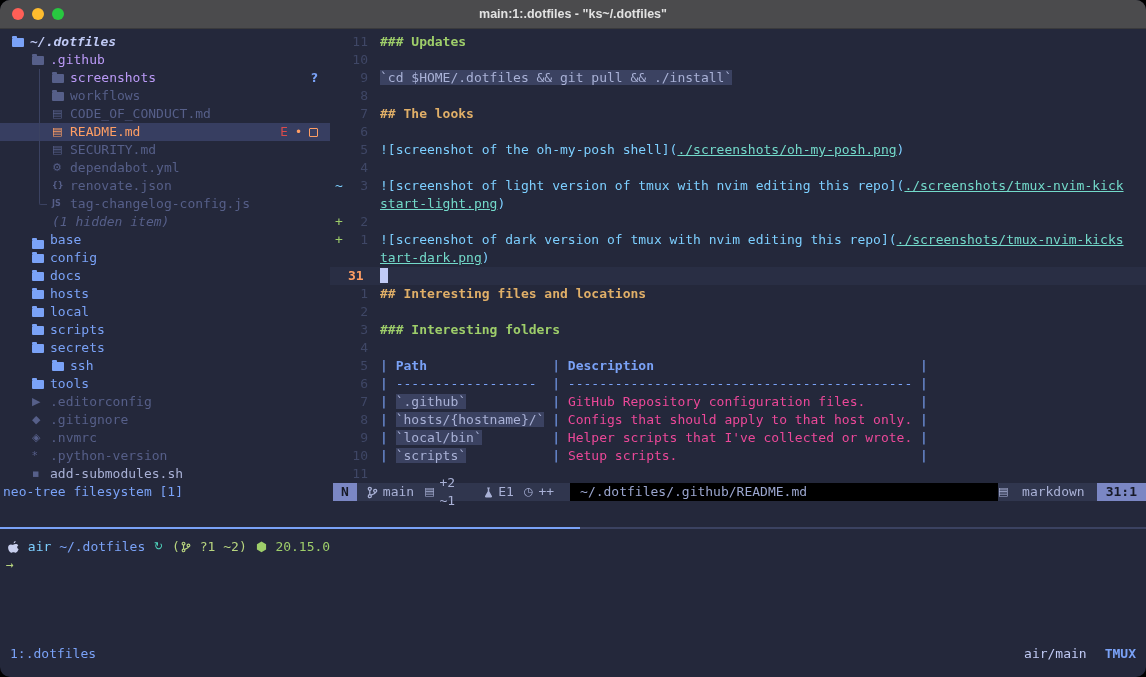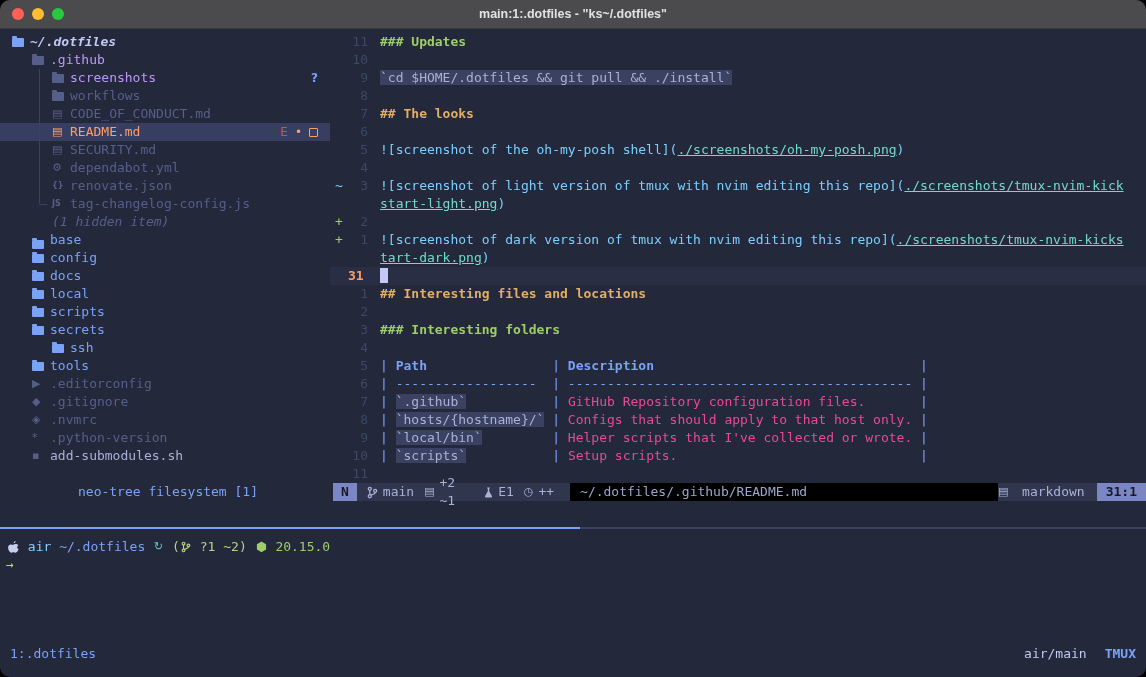--- a/index.html
+++ b/index.html
@@ -50,21 +50,21 @@
   .code{background:#3b4261;color:#a9b1d6;}
   .alt{color:#7dcfff;}
   .lnk{color:#73daca;text-decoration:underline;}
   .pb{color:#7aa2f7;}
   .th{color:#7aa2f7;font-weight:bold;}
   .txt{color:#ec4899;}
   .pl{color:#c0caf5;}
   .cursor-block{display:inline-block;width:8px;height:15px;background:#c0caf5;vertical-align:-3px;}
   
   .statusrow{position:absolute;top:455px;left:0;right:0;height:18px;display:flex;}
-  .tree-status{width:330px;flex:0 0 auto;color:#7aa2f7;padding-left:3px;line-height:18px;text-align:center;}
+  .tree-status{width:330px;flex:0 0 auto;color:#7aa2f7;padding-left:3px;line-height:18px;}
   .lualine{flex:1;background:#30364e;display:flex;align-items:center;color:#a9b1d6;line-height:18px;}
   .ll-mode{background:#7b87c4;color:#171a28;font-weight:bold;padding:0 8px;margin-right:10px;}
   .ll-seg{display:inline-flex;align-items:center;gap:5px;margin-right:10px;}
   .ll-seg .ico{width:auto;}
   .ll-path{background:#000000;color:#9aa5ce;width:408px;padding:0 10px;margin-left:6px;overflow:hidden;white-space:pre;flex:0 0 auto;}
   .sp{flex:1;}
   .ll-ft{display:inline-flex;align-items:center;gap:6px;margin-right:12px;}
   .ll-pos{background:#7b87c4;color:#171a28;font-weight:bold;padding:0 9px;}
   
   .pdiv{position:absolute;top:499px;left:0;right:0;height:2px;background:#3b4261;}
@@ -102,20 +102,21 @@
         <div class="trow" style="padding-left: 52px;"><span class="gv"></span><span class="ico i-gray">▤</span><span class="tlabel t-dim">CODE_OF_CONDUCT.md</span></div>
         <div class="trow sel" style="padding-left: 52px;"><span class="gv"></span><span class="ico i-orange">▤</span><span class="tlabel t-orange">README.md</span><span class="badges"><span class="b-red">E</span><span class="b-orange">•</span><span class="sq"></span></span></div>
         <div class="trow" style="padding-left: 52px;"><span class="gv"></span><span class="ico i-gray">▤</span><span class="tlabel t-dim">SECURITY.md</span></div>
         <div class="trow" style="padding-left: 52px;"><span class="gv"></span><span class="ico i-gray">⚙</span><span class="tlabel t-dim">dependabot.yml</span></div>
         <div class="trow" style="padding-left: 52px;"><span class="gv"></span><span class="ico i-gray txtico">{}</span><span class="tlabel t-dim">renovate.json</span></div>
         <div class="trow" style="padding-left: 52px;"><span class="ge"></span><span class="ico i-gray txtico">JS</span><span class="tlabel t-dim">tag-changelog-config.js</span></div>
         <div class="trow" style="padding-left: 52px;"><span class="tlabel t-hidden">(1 hidden item)</span></div>
         <div class="trow" style="padding-left: 32px; align-items: flex-end;"><span class="ico i-blue"><i class="shp-folder"></i></span><span class="tlabel t-blue">base</span></div>
         <div class="trow" style="padding-left: 32px;"><span class="ico i-blue"><i class="shp-folder"></i></span><span class="tlabel t-blue">config</span></div>
         <div class="trow" style="padding-left: 32px;"><span class="ico i-blue"><i class="shp-folder"></i></span><span class="tlabel t-blue">docs</span></div>
+        <div class="trow" style="padding-left: 32px;"><span class="ico i-blue"><i class="shp-folder"></i></span><span class="tlabel t-blue">hosts</span></div>
         <div class="trow" style="padding-left: 32px;"><span class="ico i-blue"><i class="shp-folder"></i></span><span class="tlabel t-blue">local</span></div>
         <div class="trow" style="padding-left: 32px;"><span class="ico i-blue"><i class="shp-folder"></i></span><span class="tlabel t-blue">scripts</span></div>
         <div class="trow" style="padding-left: 32px;"><span class="ico i-blue"><i class="shp-folder"></i></span><span class="tlabel t-blue">secrets</span></div>
         <div class="trow" style="padding-left: 52px;"><span class="ico i-blue"><i class="shp-folder"></i></span><span class="tlabel t-blue">ssh</span></div>
         <div class="trow" style="padding-left: 32px;"><span class="ico i-blue"><i class="shp-folder"></i></span><span class="tlabel t-blue">tools</span></div>
         <div class="trow" style="padding-left: 32px;"><span class="ico i-gray">▶</span><span class="tlabel t-dim">.editorconfig</span></div>
         <div class="trow" style="padding-left: 32px;"><span class="ico i-gray">◆</span><span class="tlabel t-dim">.gitignore</span></div>
         <div class="trow" style="padding-left: 32px;"><span class="ico i-gray">◈</span><span class="tlabel t-dim">.nvmrc</span></div>
         <div class="trow" style="padding-left: 32px;"><span class="ico i-gray">*</span><span class="tlabel t-dim">.python-version</span></div>
         <div class="trow" style="padding-left: 32px;"><span class="ico i-gray">▪</span><span class="tlabel t-light">add-submodules.sh</span></div>

